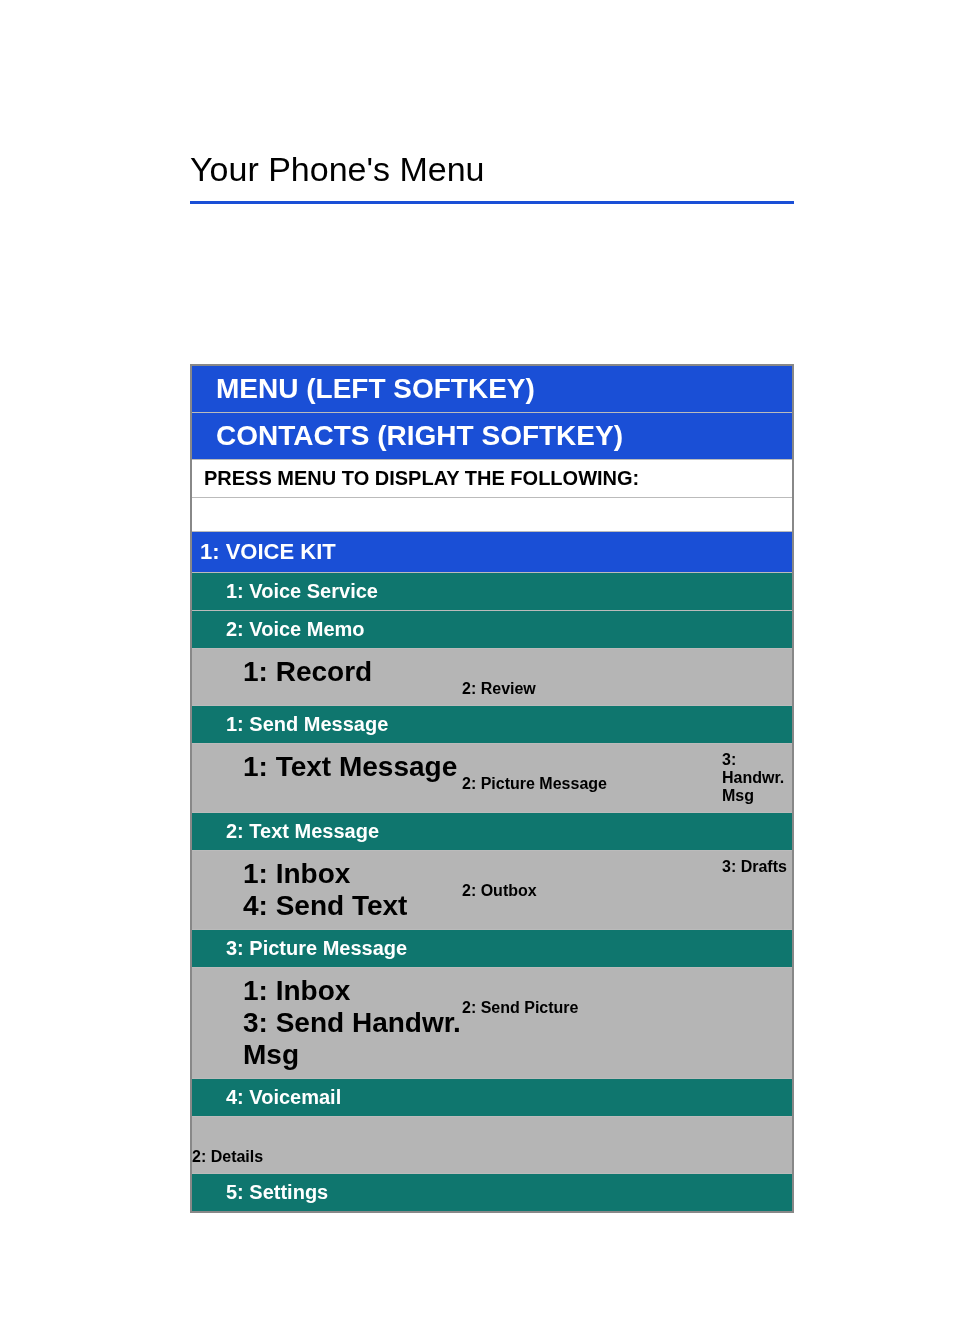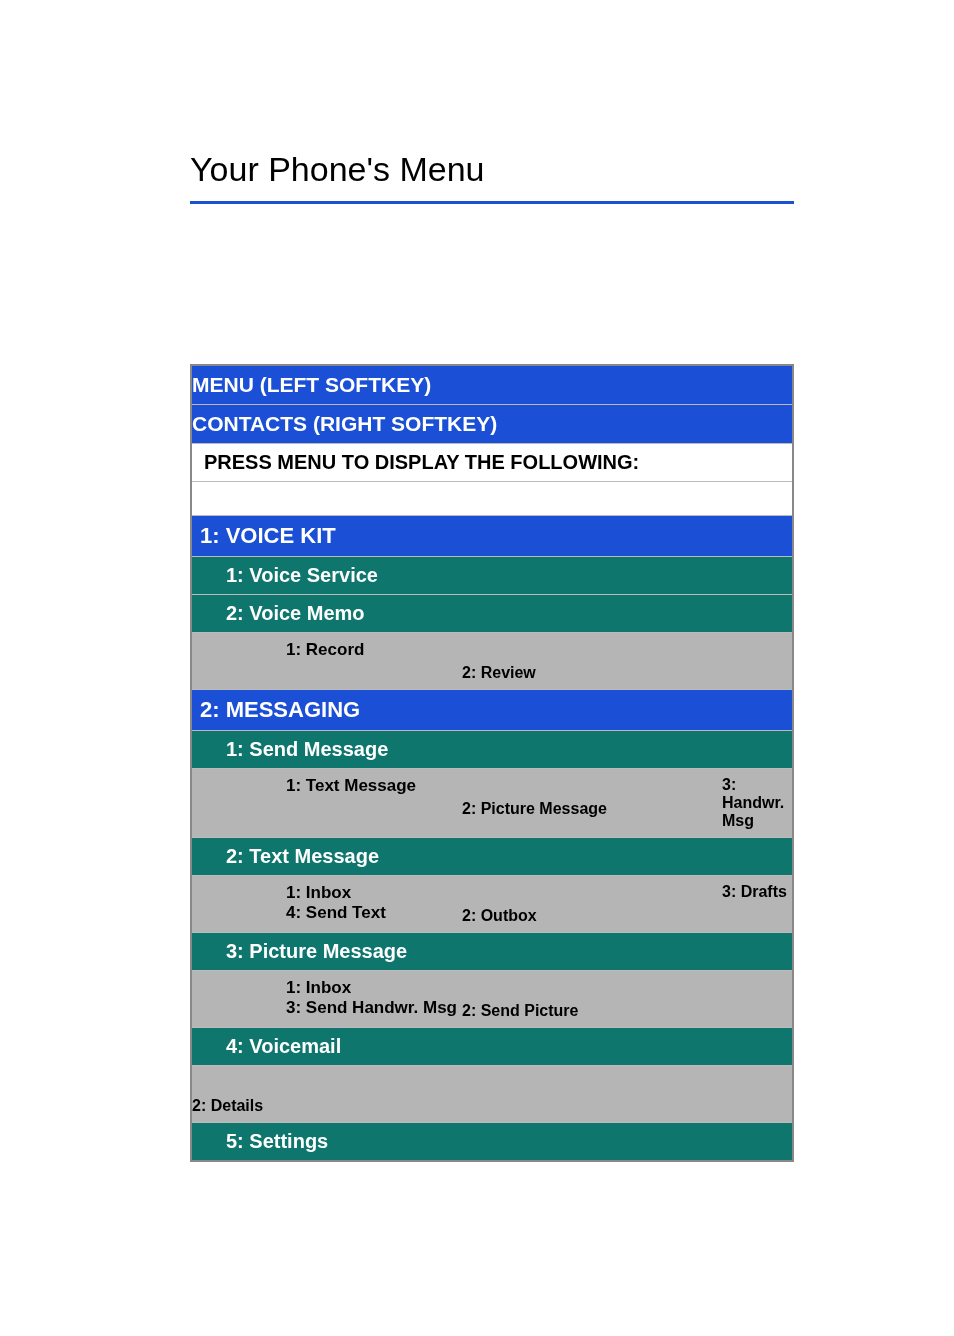--- a/index.html
+++ b/index.html
@@ -56,24 +56,24 @@
       background: #b5b5b5;
       color: #000000;
     }
     .cell {
       padding: 7px 0;
       font-weight: bold;
     }
     .cell-full {
       flex: 1;
     }
-    .pad-a { padding-left: 0; font-size: 21px; }
+    .pad-a { padding-left: 24px; font-size: 28px; }
     .pad-b { padding-left: 12px; font-size: 20px; }
     .pad-c { padding-left: 34px; font-size: 20px; }
-    .pad-d { padding-left: 94px; font-size: 17px; }
+    .pad-d { padding-left: 51px; font-size: 28px; }
     .pad-blue-big { padding-left: 8px; font-size: 22px; }
     .row-blue .cell { color: #ffffff; }
     .row-white .cell { color: #000000; }
     .row-graydark .cell { color: #ffffff; }
     .row-graylight .cell { color: #000000; }
     .multi-col {
       display: flex;
       gap: 0;
       flex: 1;
     }
@@ -117,23 +117,20 @@
     </div>
 
     <div class="row row-graylight">
       <div class="multi-col">
         <div class="cell col1 pad-d">1: Record</div>
         <div class="cell col2">2: Review</div>
         <div class="cell col3"></div>
       </div>
     </div>
 
-    <div class="row row-blue">
-      <div class="cell cell-full pad-blue-big">2: MESSAGING</div>
-    </div>
 
     <div class="row row-graydark">
       <div class="cell cell-full pad-c">1: Send Message</div>
     </div>
 
     <div class="row row-graylight">
       <div class="multi-col">
         <div class="cell col1 pad-d">1: Text Message</div>
         <div class="cell col2" style="width:260px;">2: Picture Message</div>
         <div class="cell col3">3: Handwr. Msg</div>

